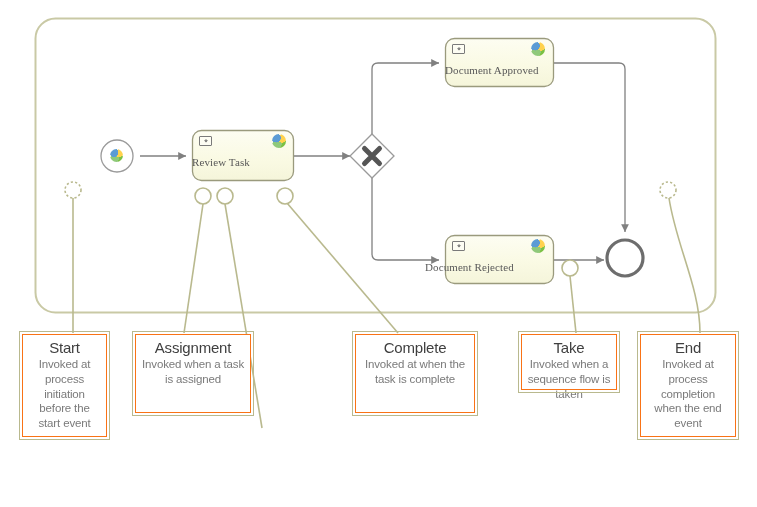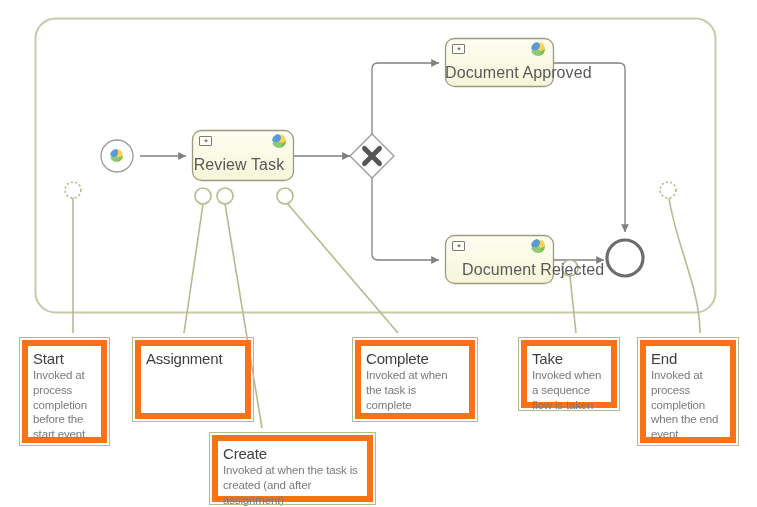--- a/index.html
+++ b/index.html
@@ -27,40 +27,39 @@
   #svg-layer {
     position: absolute;
     left: 0; top: 0;
     width: 757px;
     height: 507px;
   }
 
   
   .node-label {
     position: absolute;
-    font-size: 16px;
+    font-size: 11px;
     color: #595959;
-    text-align: center;
     line-height: 1.1;
     letter-spacing: 0.1px;
     white-space: nowrap;
     pointer-events: none;
+    font-family: Liberation Serif, serif;
   }
 
   
   .callout {
     position: absolute;
     box-sizing: border-box;
     background: #ffffff;
-    border: 6px solid #f97316;
+    border: 1px solid #f97316;
     outline: 1px solid #b9b98e;
     outline-offset: 2px;
-    text-align: left;
+    text-align: center;
     padding: 4px 5px 6px 5px;
-    margin-top: 6px;
   }
   .callout-title {
     display: block;
     font-size: 15px;
     color: #3f3f3f;
     line-height: 1.15;
     margin-bottom: 1px;
     letter-spacing: -0.2px;
   }
   .callout-body {
@@ -189,42 +188,39 @@
   <span class="bpmn-type-icon" style="left:199px; top:136px;"></span>
   <span class="globe-icon" style="left:272px; top:134px;"></span>
   <span class="node-label" style="left:192px; top:156px; width:94px;">Review Task</span>
 
   <span class="bpmn-type-icon" style="left:452px; top:44px;"></span>
   <span class="globe-icon" style="left:531px; top:42px;"></span>
   <span class="node-label" style="left:445px; top:64px; width:108px;">Document Approved</span>
 
   <span class="bpmn-type-icon" style="left:452px; top:241px;"></span>
   <span class="globe-icon" style="left:531px; top:239px;"></span>
-  <span class="node-label" style="left:462px; top:261px; width:85px;">Document Rejected</span>
+  <span class="node-label" style="left:425px; top:261px; width:85px;">Document Rejected</span>
 
   <div class="callout" style="left:22px; top:334px; width:85px; height:103px;">
     <span class="callout-title">Start</span>
-    <span class="callout-body">Invoked at process completion before the start event</span>
+    <span class="callout-body">Invoked at process initiation before the start event</span>
   </div>
 
   <div class="callout" style="left:135px; top:334px; width:116px; height:79px;">
     <span class="callout-title">Assignment</span>
-  </div>
-
-  <div class="callout" style="left:212px; top:429px; width:161px; height:67px;">
-    <span class="callout-title">Create</span>
-    <span class="callout-body">Invoked at when the task is created (and after assignment)</span>
-  </div>
+    <span class="callout-body">Invoked when a task is assigned</span>
+  </div>
+
 
   <div class="callout" style="left:355px; top:334px; width:120px; height:79px;">
     <span class="callout-title">Complete</span>
     <span class="callout-body">Invoked at when the task is complete</span>
   </div>
 
-  <div class="callout" style="left:521px; top:334px; width:96px; height:68px;">
+  <div class="callout" style="left:521px; top:334px; width:96px; height:56px;">
     <span class="callout-title">Take</span>
     <span class="callout-body">Invoked when a sequence flow is taken</span>
   </div>
 
   <div class="callout" style="left:640px; top:334px; width:96px; height:103px;">
     <span class="callout-title">End</span>
     <span class="callout-body">Invoked at process completion when the end event</span>
   </div>
 
 </div>

